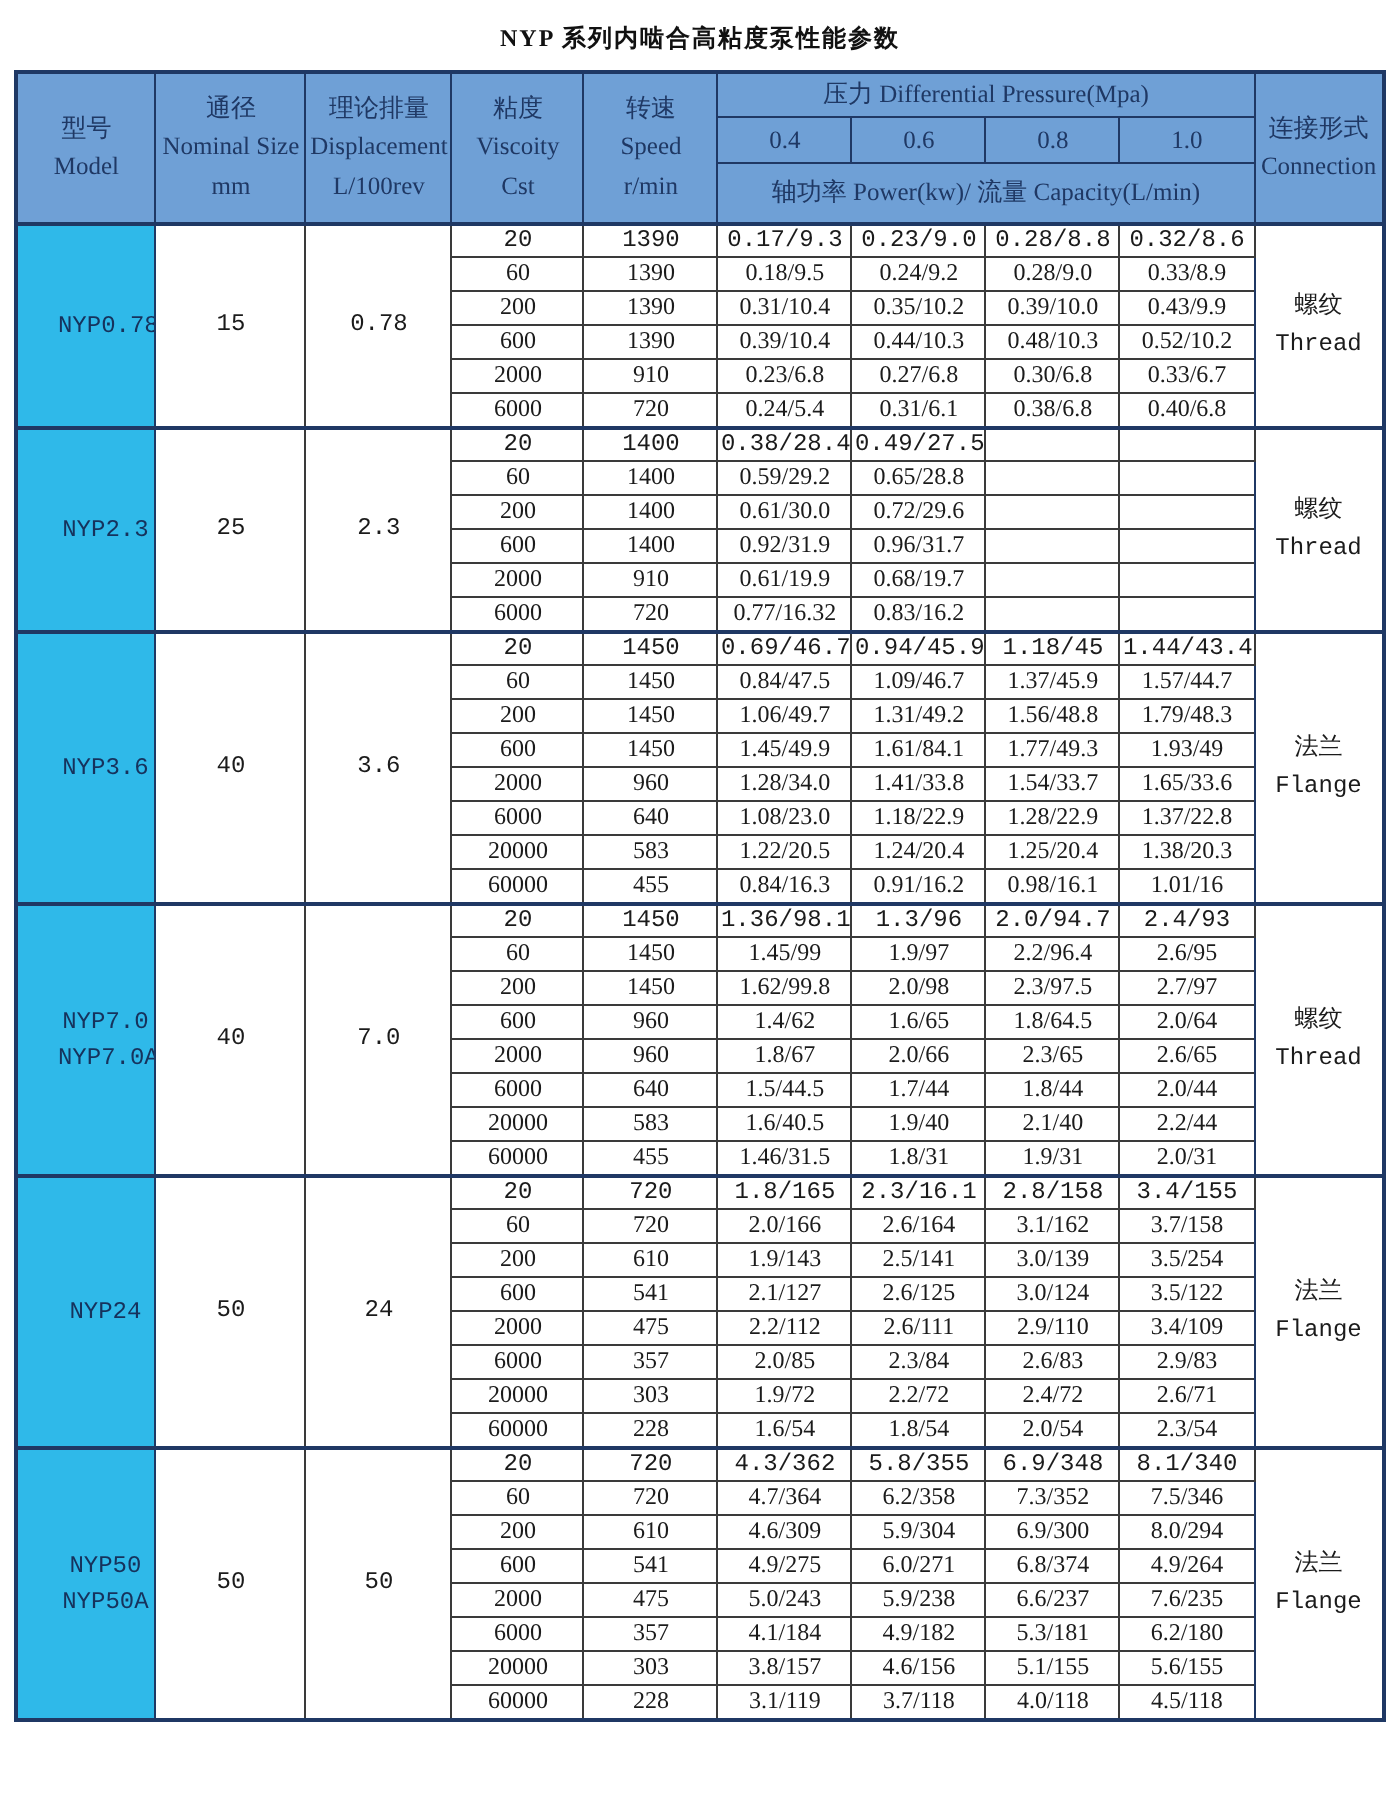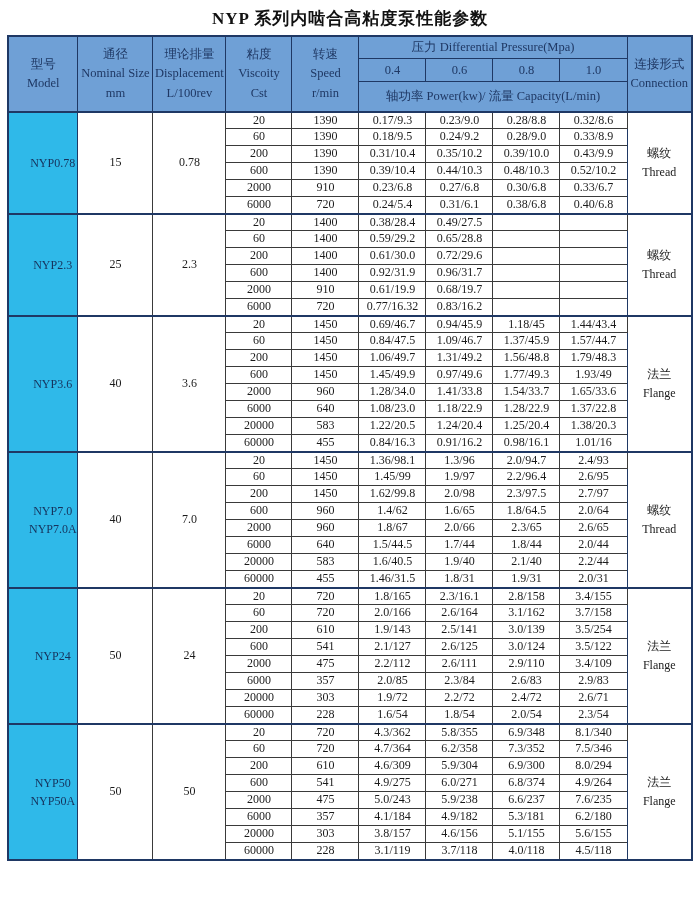--- a/index.html
+++ b/index.html
@@ -10,21 +10,21 @@
     --text-ink:#1B1B1B;
   }
   *{box-sizing:border-box;}
   html,body{margin:0;padding:0;}
   body{
     width:700px;height:908px;background:#ffffff;overflow:hidden;
     font-family:"Liberation Serif","DejaVu Serif",serif;
   }
   .title{
     text-align:center;
-    font-size:17px;
+    font-size:12px;
     font-weight:600;
     color:#111;
     letter-spacing:1px;
     padding:9px 0 6px 0;
     line-height:20px;
   }
   table.perf{
     width:684px;
     margin:0 auto;
     border-collapse:collapse;
@@ -66,21 +66,21 @@
     white-space:pre-line;
     font-size:12px;
     line-height:1.5;
     padding-left:20px;
   }
   tbody td.connection-cell{
     border-left:1px solid var(--border-navy);
     white-space:pre-line;
     line-height:1.6;
   }
-  tbody tr.group-start td{border-top:2px solid var(--border-navy);}
+  tbody tr.group-start td{border-top:2px solid var(--border-navy);font-family:Liberation Mono, monospace;}
 </style>
 </head>
 <body>
 
 <div class="title">NYP 系列内啮合高粘度泵性能参数</div>
 
 <table class="perf">
   <colgroup>
     <col style="width:70px">
     <col style="width:75px">
@@ -256,21 +256,21 @@
         <td>1450</td>
         <td>1.06/49.7</td>
         <td>1.31/49.2</td>
         <td>1.56/48.8</td>
         <td>1.79/48.3</td>
       </tr>
       <tr>
         <td>600</td>
         <td>1450</td>
         <td>1.45/49.9</td>
-        <td>0.97/49.6</td>
+        <td>1.61/84.1</td>
         <td>1.77/49.3</td>
         <td>1.93/49</td>
       </tr>
       <tr>
         <td>2000</td>
         <td>960</td>
         <td>1.28/34.0</td>
         <td>1.41/33.8</td>
         <td>1.54/33.7</td>
         <td>1.65/33.6</td>

